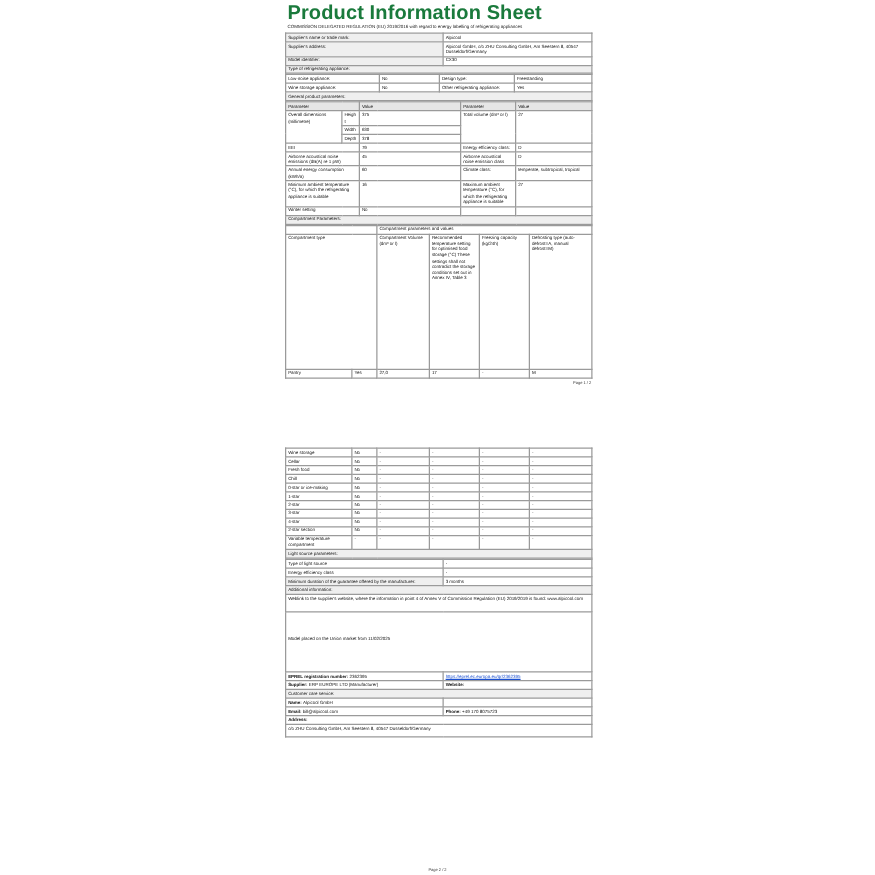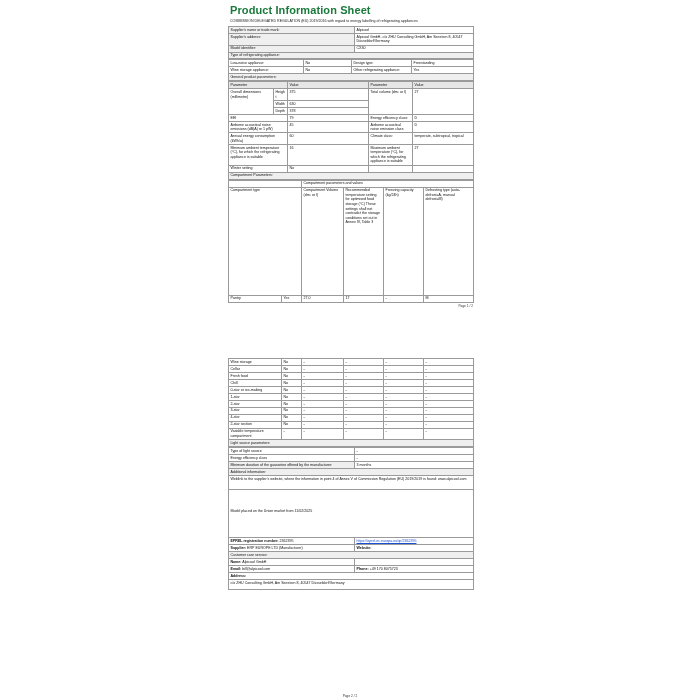--- a/index.html
+++ b/index.html
@@ -18,21 +18,21 @@
     position: absolute;
     left: 228px; top: 0px;
     width: 245px;
   }
   .sheet2 {
     position: absolute;
     left: 228px; top: 358px;
     width: 245px;
   }
   .title {
-    font-size: 11px;
+    font-size: 16px;
     font-weight: bold;
     color: #1a7a3c;
     letter-spacing: .1px;
     margin: 4px 0 2px 2px;
     line-height: 13px;
   }
   .subtitle {
     font-size: 3.6px;
     color: #222;
     margin: 0 0 2px 2px;

